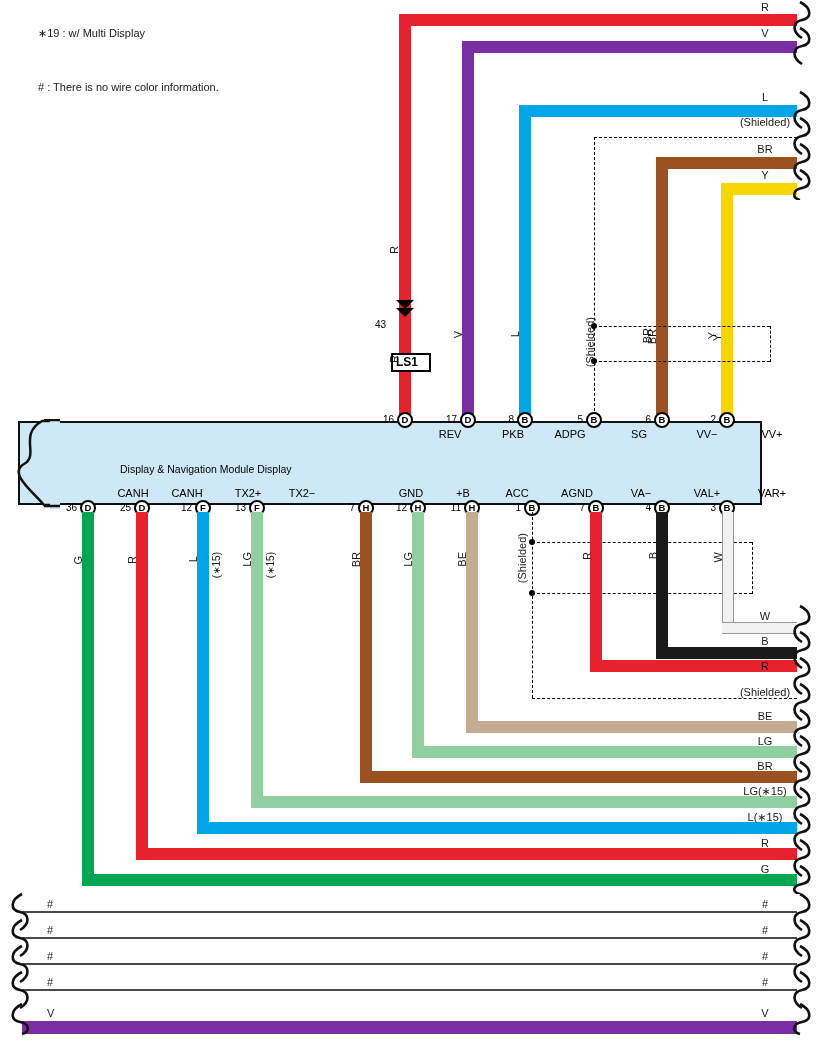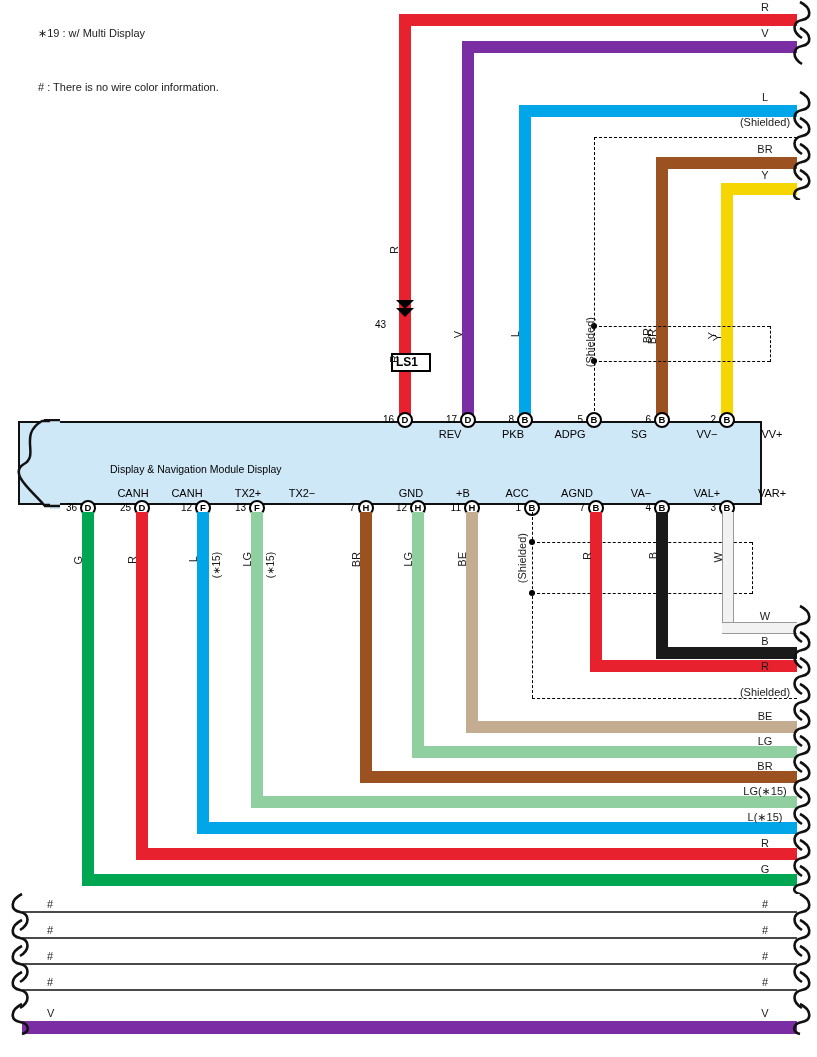--- a/index.html
+++ b/index.html
@@ -78,21 +78,21 @@
 
   <div class="conn" style="left:18px;top:421px;width:744px;height:84px;border-radius:0;"></div>
 
   <svg style="position:absolute;left:0px;top:419px;width:60px;height:90px;">
     <path d="M 42,2 C 18,16 40,36 24,45 C 8,54 32,72 44,86 L 60,86 L 60,2 Z" fill="#cfe8f7" stroke="#111" stroke-width="2.5"></path>
     <rect x="50" y="0" width="12" height="90" fill="#cfe8f7" stroke="none"></rect>
     <line x1="44" y1="1" x2="60" y2="1" stroke="#111" stroke-width="2.5"></line>
     <line x1="44" y1="87" x2="60" y2="87" stroke="#111" stroke-width="2.5"></line>
   </svg>
 
-  <div class="conn-sub" style="left:110px;top:463px;">Display &amp; Navigation Module Display</div>
+  <div class="conn-sub" style="left:120px;top:463px;">Display &amp; Navigation Module Display</div>
 
   <div class="pin" style="left:397px;top:412px;">D</div>
   <div class="pinnum" style="left:370px;top:414px;width:24px;">16</div>
   <div class="pinname" style="left:405px;top:428px;">REV</div>
 
   <div class="pin" style="left:460px;top:412px;">D</div>
   <div class="pinnum" style="left:433px;top:414px;width:24px;">17</div>
   <div class="pinname" style="left:468px;top:428px;">PKB</div>
 
   <div class="pin" style="left:517px;top:412px;">B</div>

